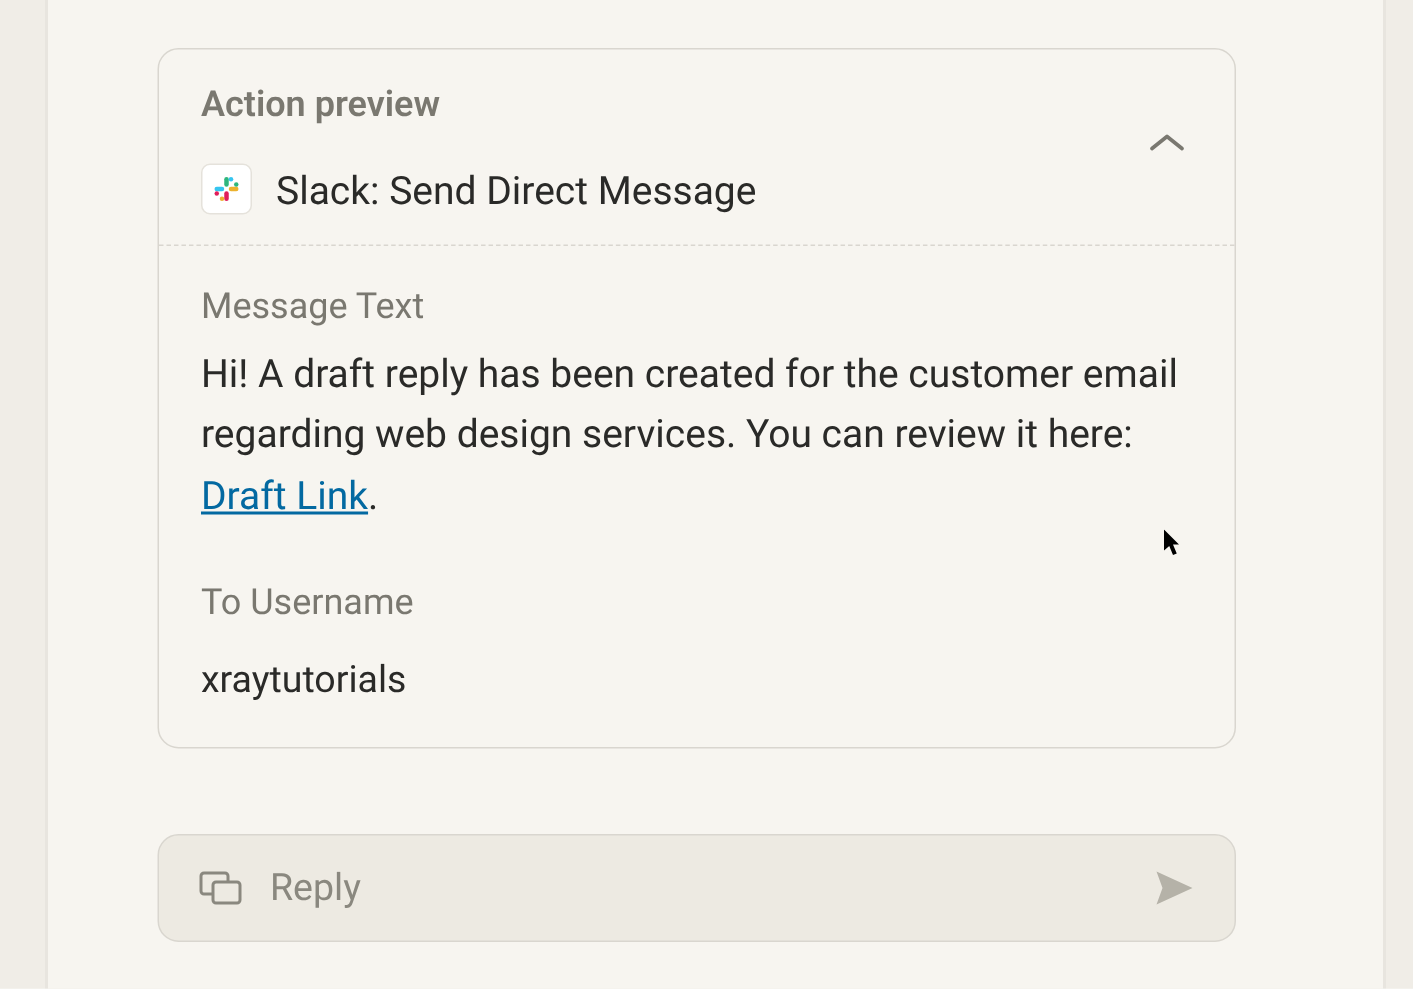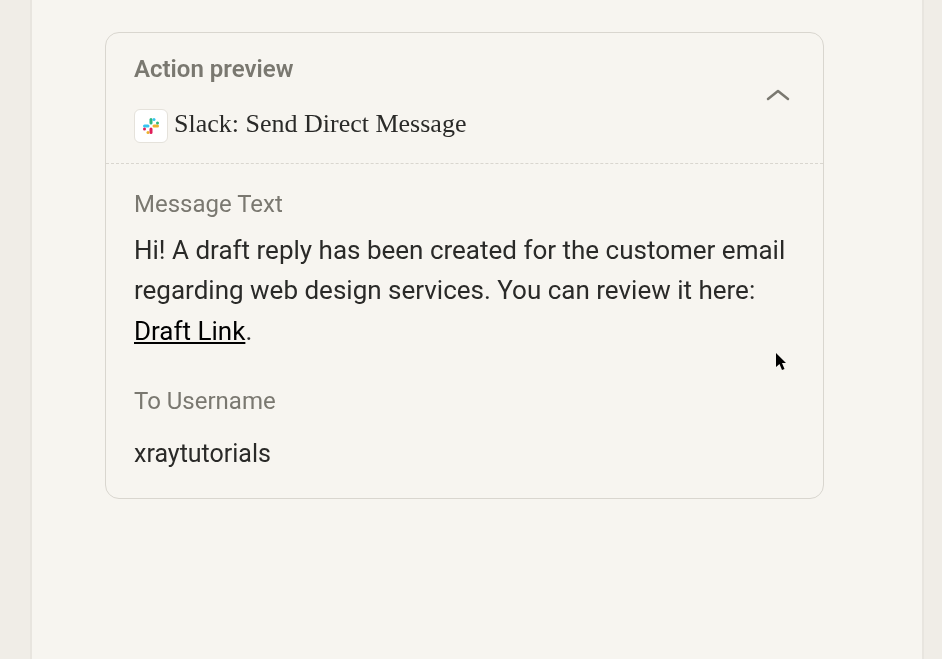--- a/index.html
+++ b/index.html
@@ -46,23 +46,22 @@
     
     .preview-label {
       color: #7a7870;
       font-size: 24px;
       font-weight: 600;
       margin-bottom: 26px;
     }
     
     .preview-title-row {
       display: flex;
-      align-items: flex-start;
-      gap: 6px;
-      font-family: Liberation Serif, serif;
+      align-items: flex-end;
+      gap: 16px;
     }
     
     .slack-icon {
       width: 34px;
       height: 34px;
       background: #ffffff;
       border-radius: 6px;
       border: 1px solid #e5e2db;
       display: flex;
       align-items: center;
@@ -98,21 +97,21 @@
     
     .message-text {
       color: #2a2a28;
       font-size: 26px;
       font-weight: 400;
       line-height: 1.55;
       margin-bottom: 36px;
     }
     
     .message-text a {
-      color: #000000;
+      color: #0369a1;
     }
     
     .username-value {
       color: #2a2a28;
       font-size: 25px;
       font-weight: 400;
       margin-top: 24px;
     }
     
     .reply-box {
@@ -193,20 +192,34 @@
       <div class="field-label">Message Text</div>
       <div class="message-text">
         <span>Hi! A draft reply has been created for the customer email regarding web design services. You can review it here: </span><a href="#">Draft Link</a><span>.</span>
       </div>
 
       <div class="field-label">To Username</div>
       <div class="username-value">xraytutorials</div>
     </div>
   </div>
 
+  <div class="reply-box">
+    <div class="reply-icon">
+      <svg width="30" height="26" viewBox="0 0 30 26" fill="none">
+        <rect x="2" y="3" width="18" height="14" rx="2" stroke="currentColor" stroke-width="2"></rect>
+        <rect x="10" y="9" width="18" height="14" rx="2" stroke="currentColor" stroke-width="2" fill="#edeae2"></rect>
+      </svg>
+    </div>
+    <div class="reply-placeholder">Reply</div>
+    <div class="send-icon">
+      <svg width="28" height="26" viewBox="0 0 28 26" fill="currentColor">
+        <path d="M2 2 L26 13 L2 24 L6 13 Z"></path>
+      </svg>
+    </div>
+  </div>
 
 </div>
 
 <div class="cursor">
   <svg width="14" height="18" viewBox="0 0 14 18" fill="#000">
     <path d="M0 0 L0 14 L3.5 11 L6 17 L8.5 16 L6 10 L10 10 Z"></path>
   </svg>
 </div>
 
 </body></html>

